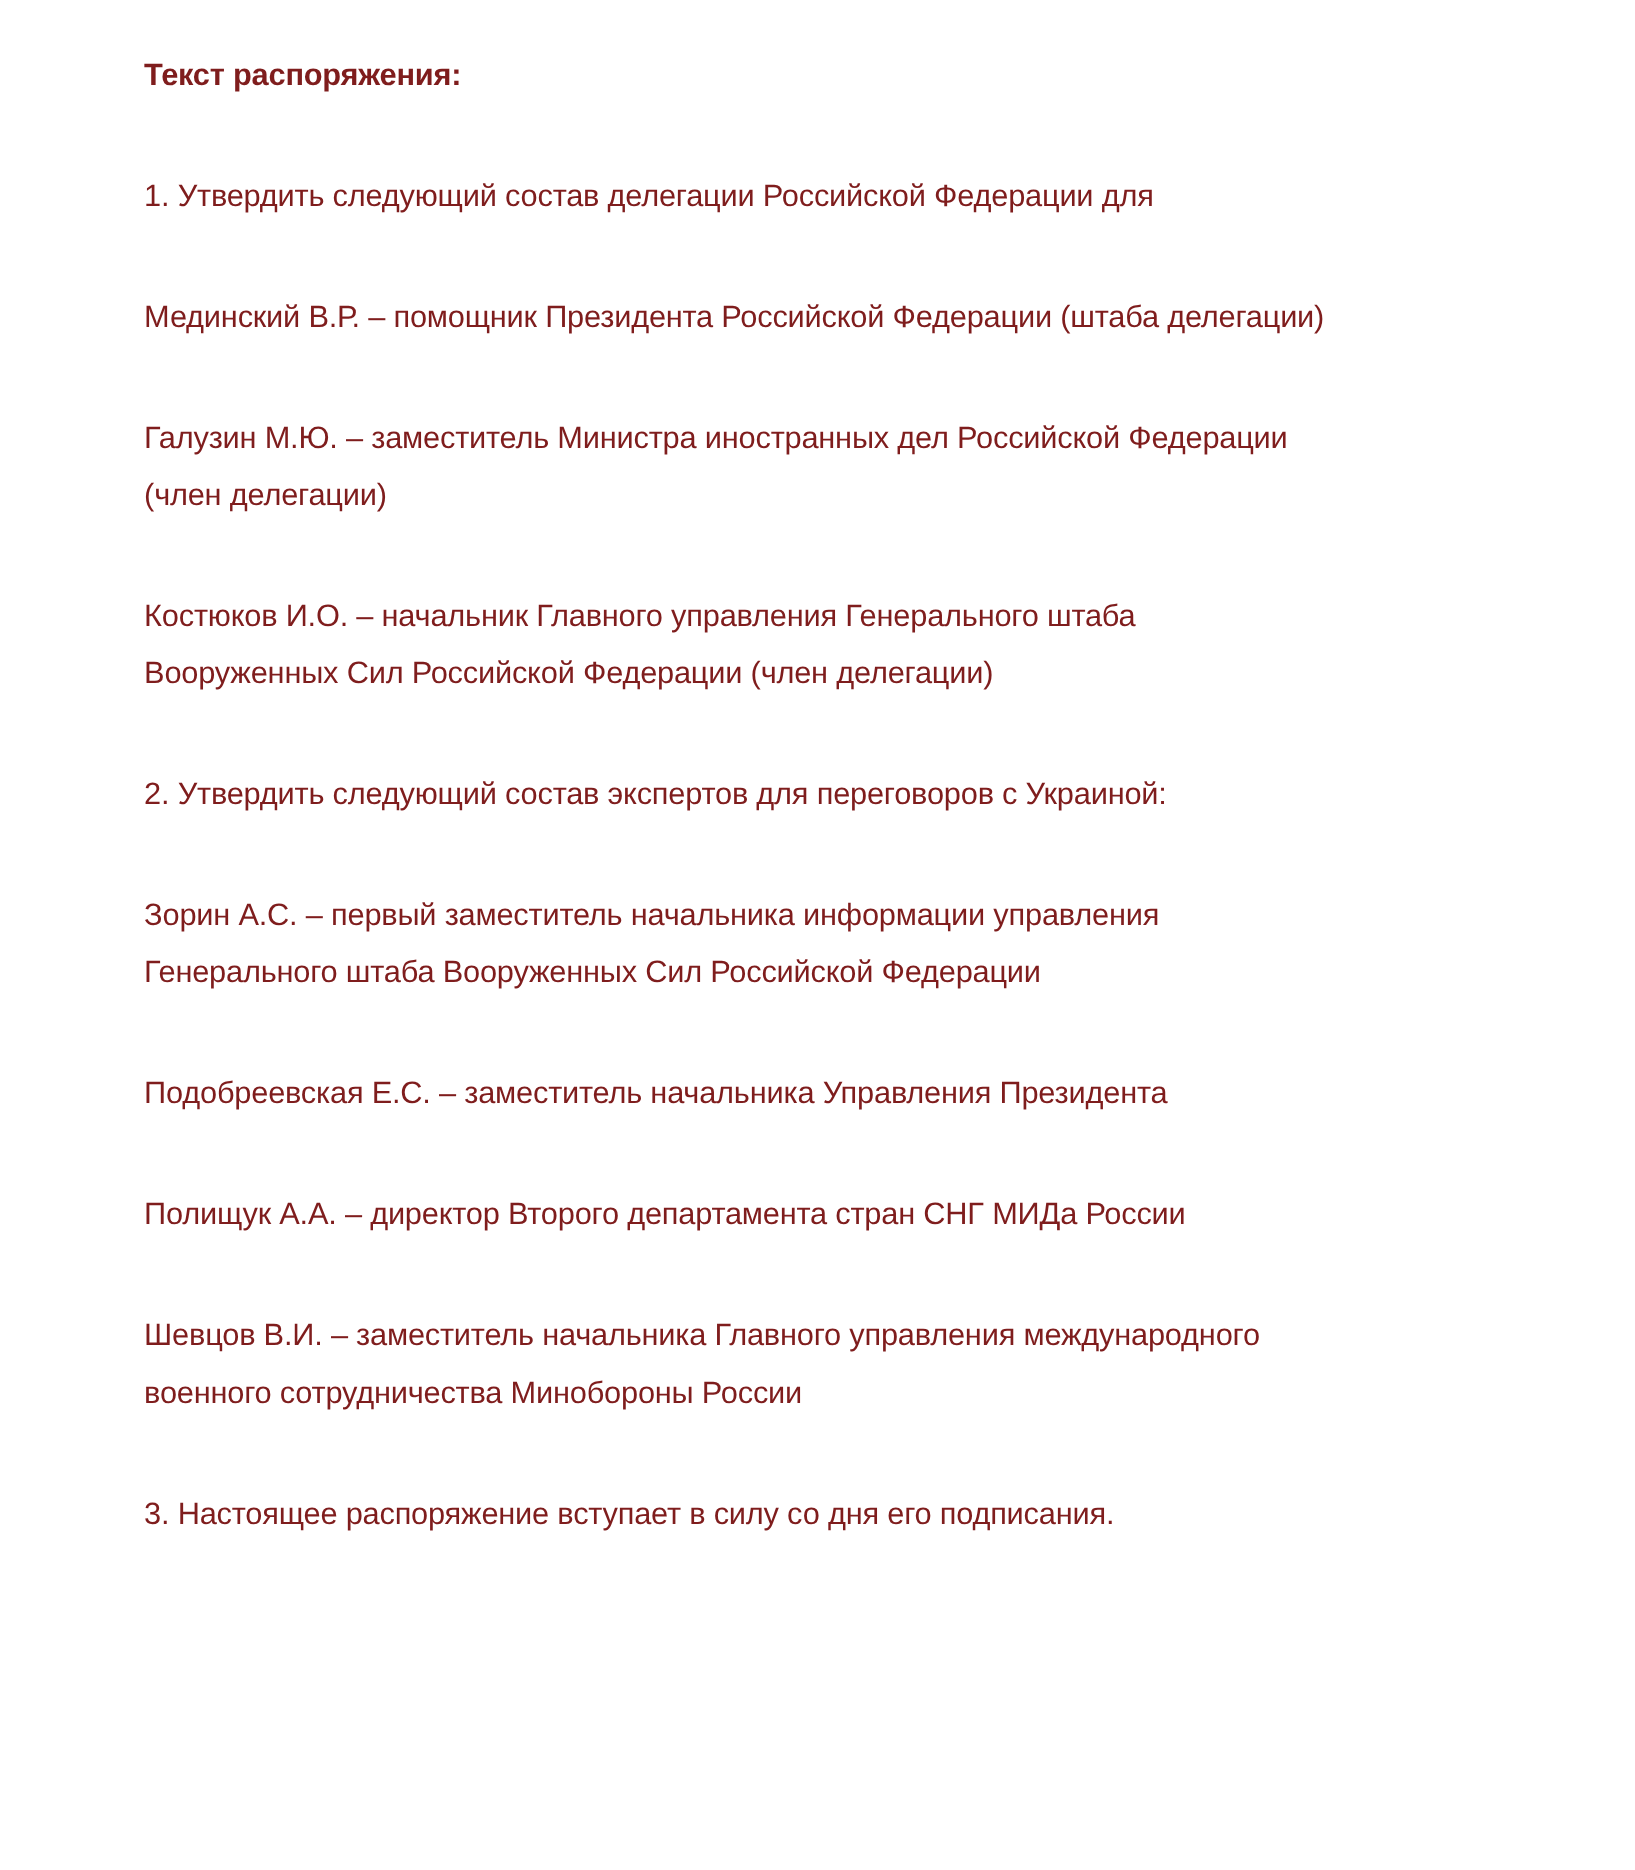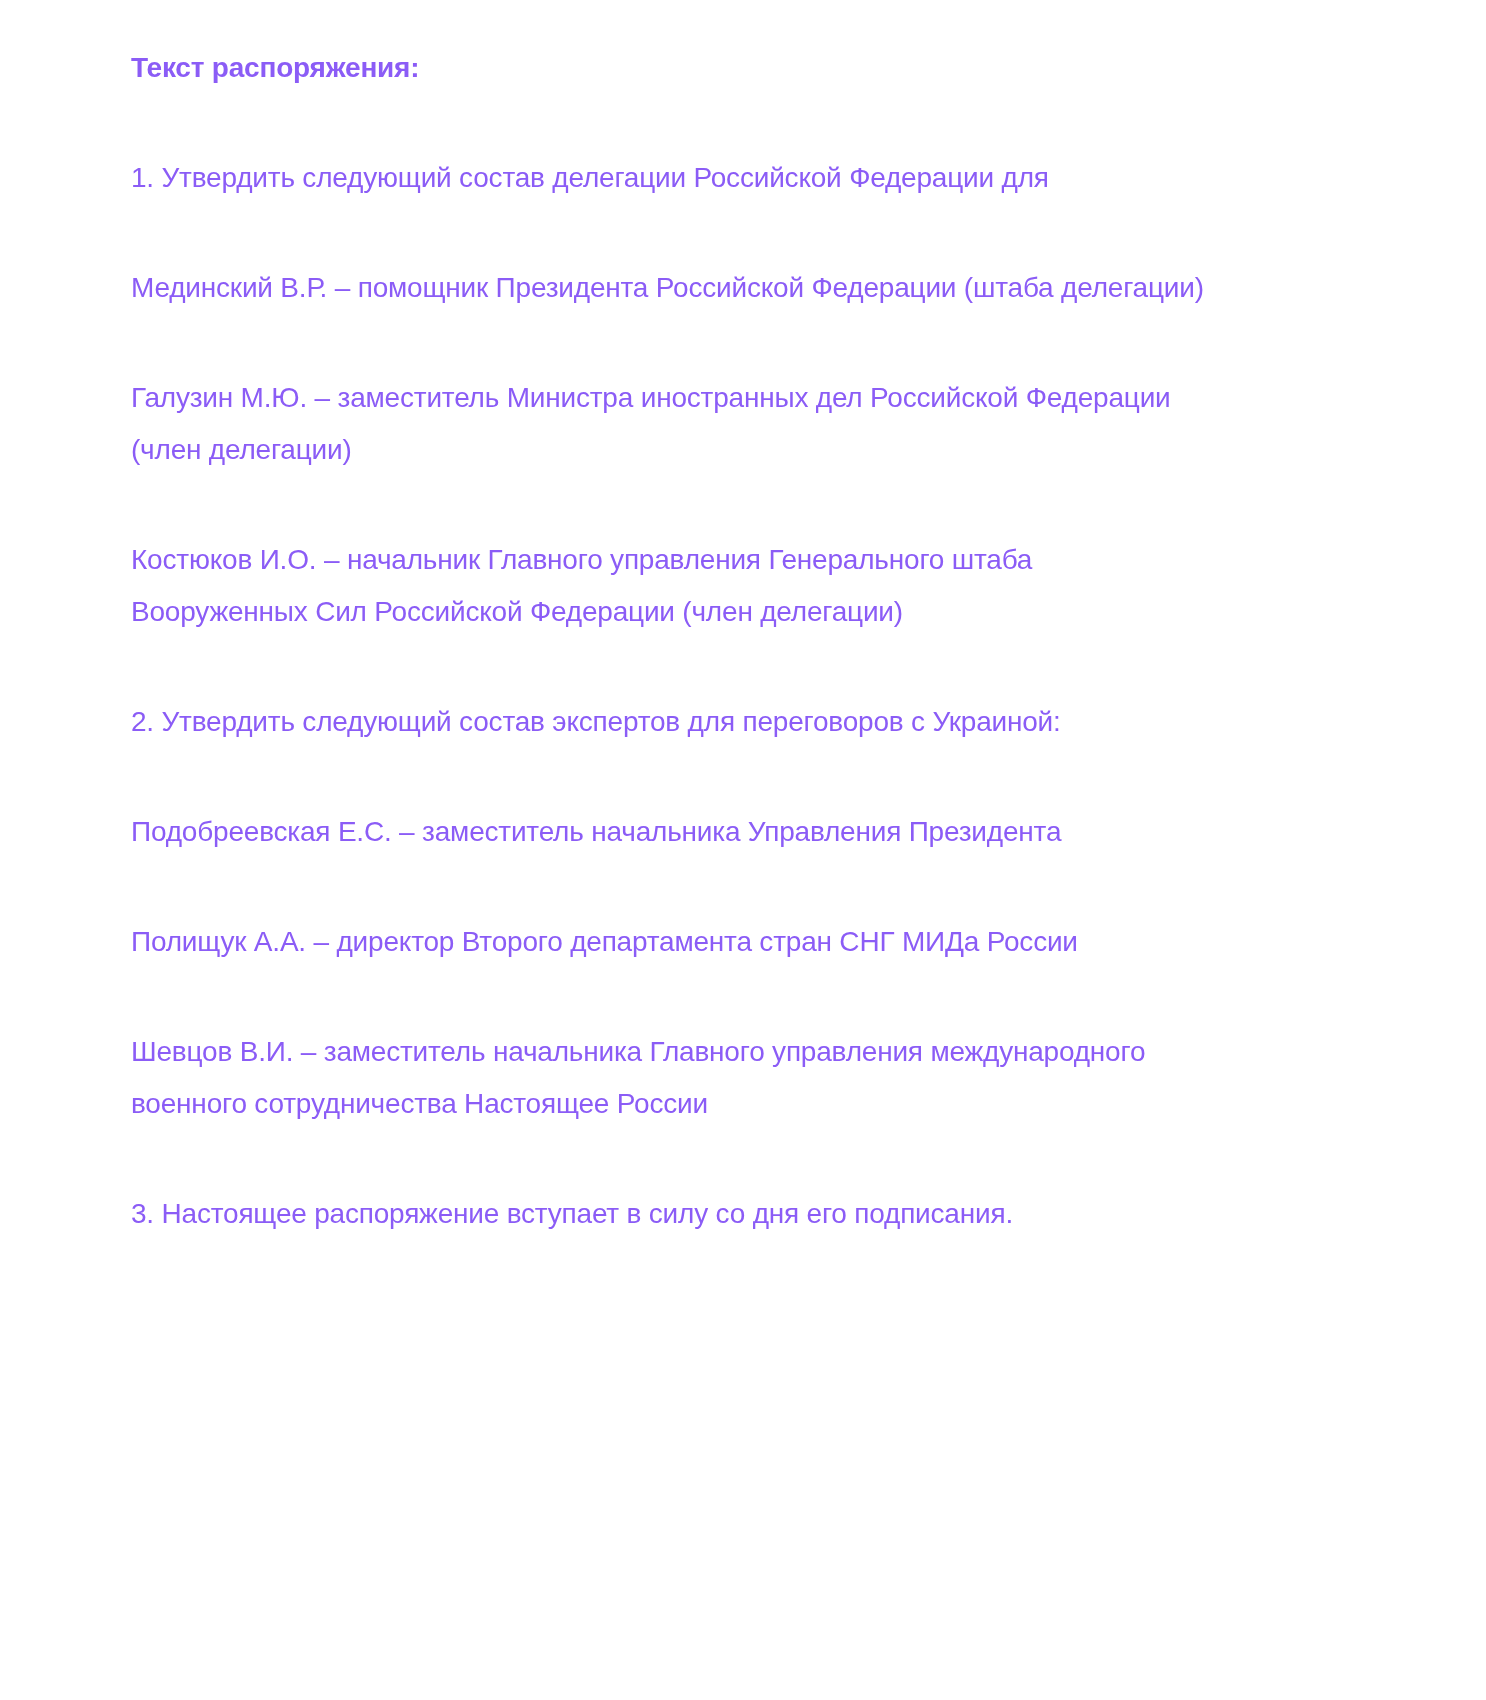--- a/index.html
+++ b/index.html
@@ -12,21 +12,21 @@
     height: 1700px;
     overflow: hidden;
   }
   .doc {
     box-sizing: border-box;
     padding: 42px 60px 0 131px;
     font-family: "Liberation Sans", sans-serif;
     font-size: 28px;
     line-height: 52px;
     letter-spacing: -0.2px;
-    color: #8b5cf6;
+    color: #7f1d1d;
   }
   .doc-title {
     font-weight: 700;
     margin: 0 0 58px 0;
   }
   .para {
     margin: 0 0 58px 0;
     font-weight: 400;
   }
   .line {
@@ -57,31 +57,35 @@
   <p class="para">
     <span class="line">Костюков И.О.  –  начальник Главного управления Генерального штаба</span>
     <span class="line">Вооруженных Сил Российской Федерации (член делегации)</span>
   </p>
 
 
   <p class="para">
     <span class="line">2. Утвердить следующий состав экспертов для переговоров с Украиной:</span>
   </p>
 
+  <p class="para">
+    <span class="line">Зорин А.С.  –  первый заместитель начальника информации управления</span>
+    <span class="line">Генерального штаба Вооруженных Сил Российской Федерации</span>
+  </p>
 
   <p class="para">
     <span class="line">Подобреевская Е.С.  –  заместитель начальника Управления Президента</span>
   </p>
 
   <p class="para">
     <span class="line">Полищук А.А.  –  директор Второго департамента стран СНГ МИДа России</span>
   </p>
 
   <p class="para">
     <span class="line">Шевцов В.И.  –  заместитель начальника Главного управления международного</span>
-    <span class="line">военного сотрудничества Настоящее России</span>
+    <span class="line">военного сотрудничества Минобороны России</span>
   </p>
 
   <p class="para">
     <span class="line">3. Настоящее распоряжение вступает в силу со дня его подписания.</span>
   </p>
 
 </main>
 
 </body></html>

